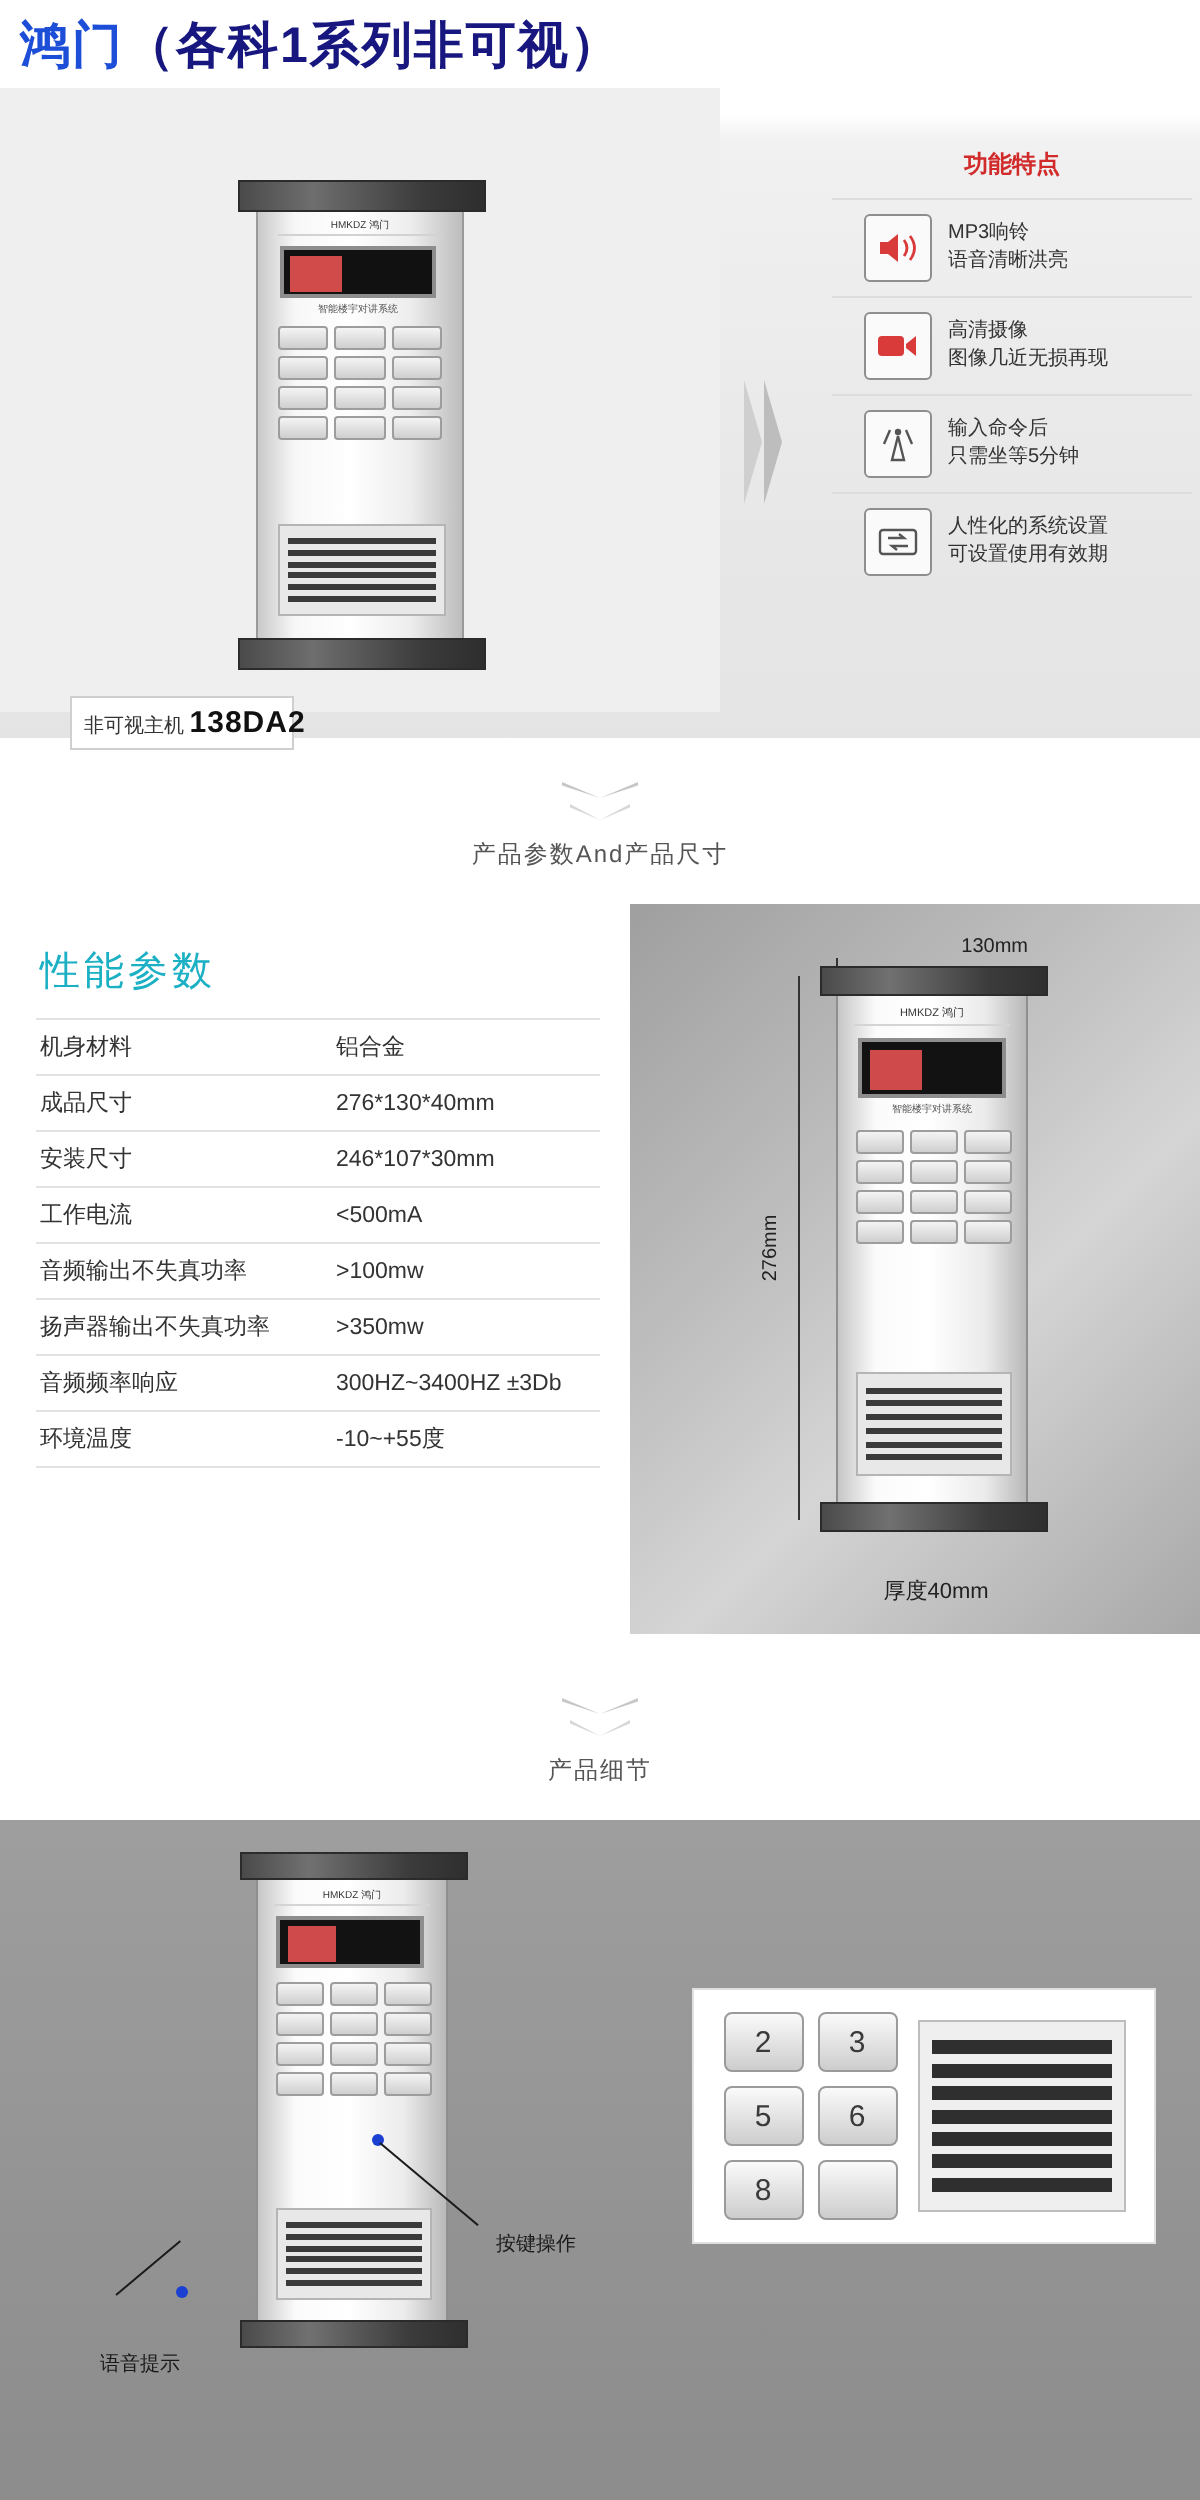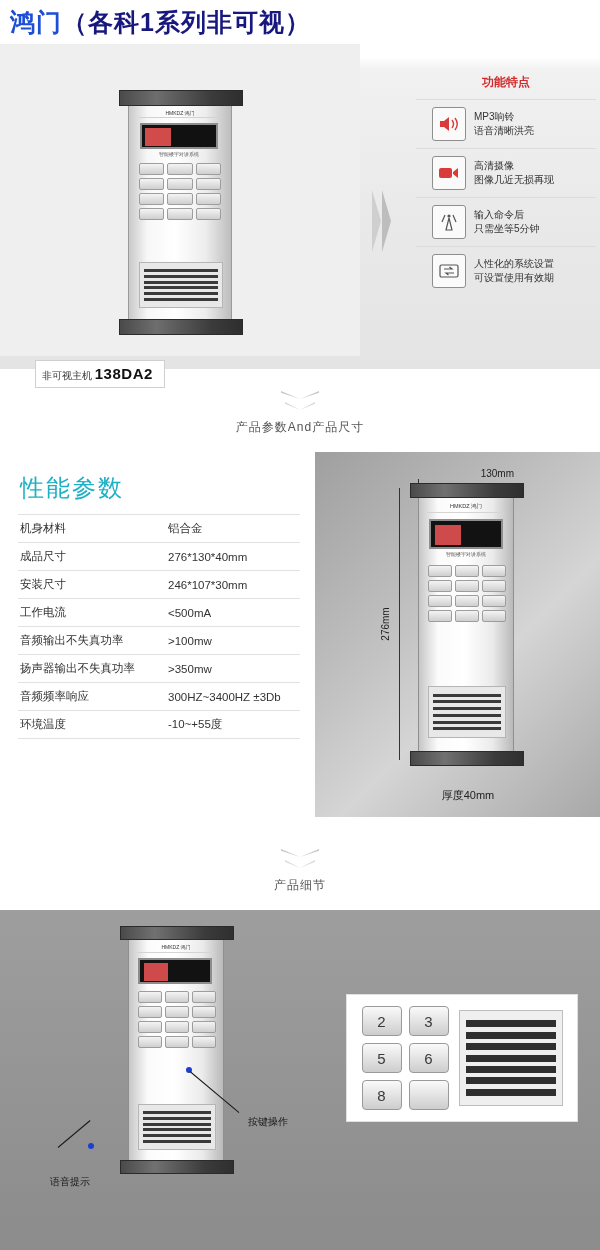--- a/index.html
+++ b/index.html
@@ -86,22 +86,22 @@
     display:flex; flex-direction:column; justify-content:space-evenly; padding:3px 4px;
   }
   .speaker i { display:block; height:3px; background:#3a3a3a; }
   .hero-specs {
     position:absolute; left:215px; top:300px;
     font-size:9px; color:#333; line-height:14px;
   }
   .hero-specs li { list-style:none; }
   .hero-specs li::before{ content:"\25C6"; color:#333; font-size:7px; margin-right:4px; }
   .model-box {
-    position:absolute; left:35px; top:316px;
-    width:130px; padding:4px 6px;
+    position:absolute; left:35px; top:304px;
+    width:112px; padding:4px 6px;
     background:#fff; border:1px solid #cfcfcf;
     font-size:10px; color:#333; white-space:nowrap;
   }
   .model-box b { font-size:15px; color:#111; letter-spacing:0.5px; }
   
   .big-arrow {
     position:absolute; left:372px; top:146px; width:26px; height:62px;
   }
   .big-arrow span{
     position:absolute; top:0; width:9px; height:62px; background:#cfcfcf;
@@ -132,21 +132,21 @@
     background:#c7c7c7;
     clip-path:polygon(0 0,50% 100%,100% 0,100% 22%,50% 100%,0 22%);
   }
   .chev.two { background:#d8d8d8; width:30px; }
   .divider-label {
     text-align:center; font-size:12px; color:#555; letter-spacing:1px; padding-bottom:16px;
   }
   
   .spec-section { position:relative; height:375px; }
   .spec-left { position:absolute; left:0; top:0; width:315px; padding:14px 16px 0 18px; }
-  .spec-title { color:#1cb0c4; font-size:24px; letter-spacing:2px; margin:6px 0 10px 2px; }
+  .spec-title { color:#1cb0c4; font-size:20px; letter-spacing:2px; margin:6px 0 10px 2px; }
   table.spec { width:282px; border-collapse:collapse; font-size:11.5px; }
   table.spec td { padding:6px 2px; border-bottom:1px solid #e2e2e2; color:#333; }
   table.spec td.k { width:140px; }
   table.spec td.v { padding-left:10px; }
   table.spec tr:first-child td { border-top:1px solid #e2e2e2; }
   
   .dim-pane {
     position:absolute; left:315px; top:0; width:285px; height:365px;
     background:linear-gradient(135deg,#9f9f9f 0%,#bdbdbd 35%,#d5d5d5 60%,#a8a8a8 100%);
   }

